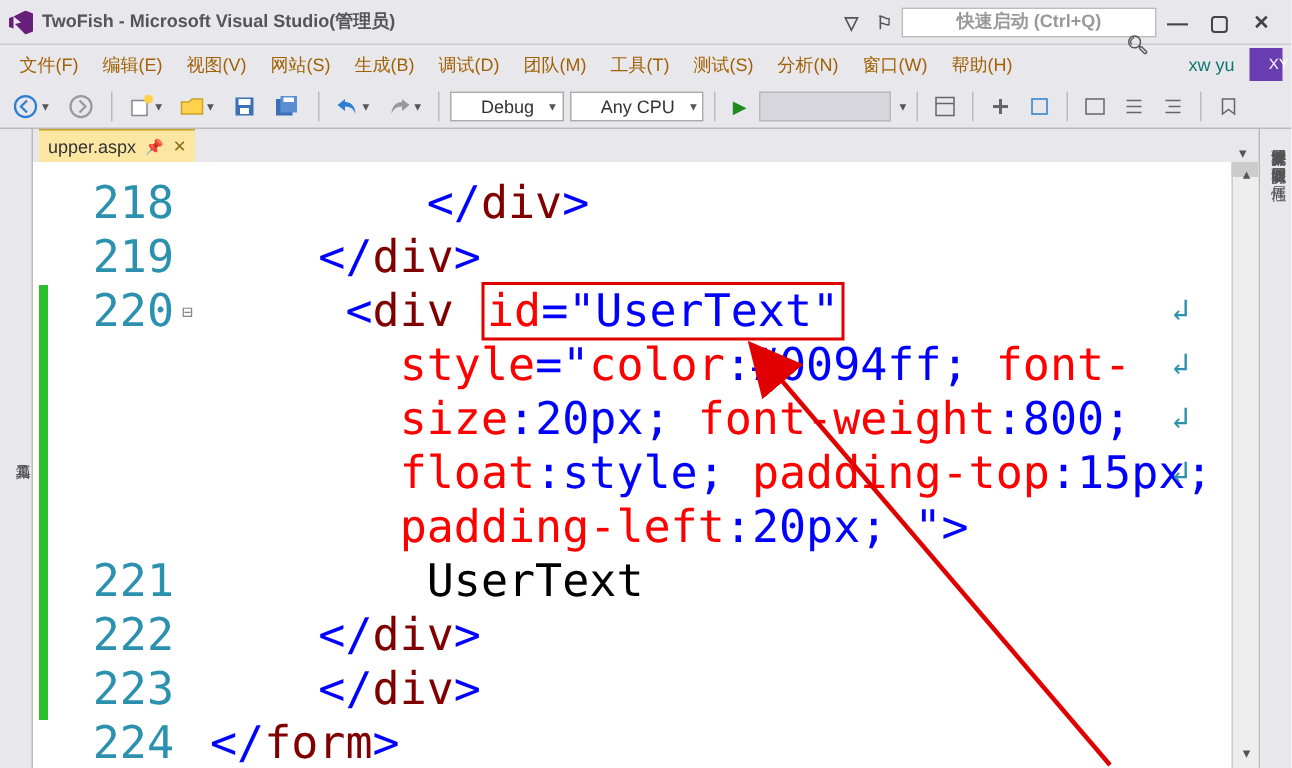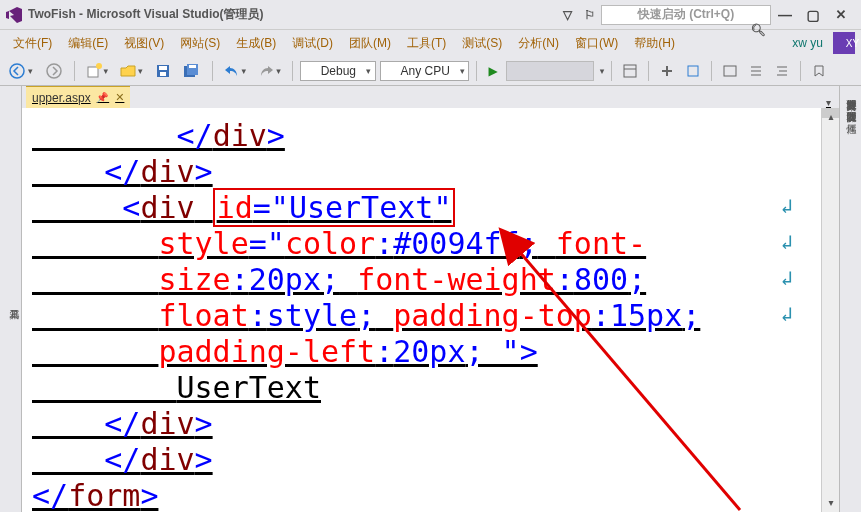--- a/index.html
+++ b/index.html
@@ -23,21 +23,21 @@
   
   .toolbar { height: 30px; background: #e8e8ec; display: flex; align-items: center; padding: 0 4px; gap: 4px; border-bottom: 1px solid #bbb; }
   .tb-btn { display: flex; align-items: center; padding: 2px 4px; color: #333; }
   .tb-btn svg { display: block; }
   .sep { width: 1px; height: 20px; background: #bbb; margin: 0 3px; }
   .combo { height: 20px; border: 1px solid #aaa; background: #fff; display: flex; align-items: center; padding: 0 4px 0 20px; color: #333; }
   .combo .arr { margin-left: 10px; font-size: 9px; color: #555; }
   .play { color: #1f8a1f; font-size: 12px; }
   .tb-blank { width: 88px; height: 20px; background: #d6d6dc; border: 1px solid #bbb; }
   
-  .main { display: flex; height: calc(512px - 30px - 26px - 30px); background: #fff; text-decoration: underline; }
+  .main { display: flex; height: calc(512px - 30px - 26px - 30px); background: #fff; }
   .leftbar { width: 22px; background: #e8e8ec; border-right: 1px solid #bbb; writing-mode: vertical-rl; text-orientation: upright; font-size: 10px; color: #555; padding-top: 6px; text-align: center; }
   .rightbar { width: 22px; background: #e8e8ec; border-left: 1px solid #bbb; display: flex; flex-direction: column; font-size: 10px; color: #555; }
   .rightbar .tab { writing-mode: vertical-rl; padding: 6px 3px; white-space: nowrap; }
   
   .editor-wrap { flex: 1; display: flex; flex-direction: column; }
   .tab-strip { height: 22px; background: #e8e8ec; display: flex; align-items: flex-end; padding-left: 4px; }
   .file-tab { height: 22px; background: #fbe7a2; padding: 0 6px; display: flex; align-items: center; gap: 6px; color: #333; border-top: 1px solid #c9a227; }
   .file-tab .pin { color: #8a6d1c; font-size: 10px; }
   .file-tab .close { color: #8a6d1c; font-size: 11px; }
   .tab-strip .drop { margin-left: auto; margin-right: 8px; color: #555; font-size: 10px; }
@@ -218,20 +218,32 @@
     <div class="tab-strip">
       <div class="file-tab">
         <span>upper.aspx</span>
         <span class="pin">📌</span>
         <span class="close">✕</span>
       </div>
       <span class="drop">▾</span>
     </div>
 
     <div class="code-area">
+      <div class="gutter">
+        <div class="change-bar"></div>
+        <div>218</div>
+        <div>219</div>
+        <div>220</div>
+        <div style="height:144px"></div>
+        <div>221</div>
+        <div>222</div>
+        <div>223</div>
+        <div>224</div>
+        <div class="outline" style="top:82px">⊟</div>
+      </div>
       <div class="code"><span class="punct">        &lt;/</span><span class="tag">div</span><span class="punct">&gt;</span>
 <span class="punct">    &lt;/</span><span class="tag">div</span><span class="punct">&gt;</span>
 <span class="punct">     &lt;</span><span class="tag">div</span> <span class="redbox"><span class="attr">id</span><span class="punct">="</span><span class="val">UserText</span><span class="punct">"</span></span>
 <span>       </span><span class="attr">style</span><span class="punct">="</span><span class="attr">color</span><span class="punct">:</span><span class="val">#0094ff</span><span class="punct">;</span> <span class="attr">font-</span>
 <span>       </span><span class="attr">size</span><span class="punct">:</span><span class="val">20px</span><span class="punct">;</span> <span class="attr">font-weight</span><span class="punct">:</span><span class="val">800</span><span class="punct">;</span>
 <span>       </span><span class="attr">float</span><span class="punct">:</span><span class="val">style</span><span class="punct">;</span> <span class="attr">padding-top</span><span class="punct">:</span><span class="val">15px</span><span class="punct">;</span>
 <span>       </span><span class="attr">padding-left</span><span class="punct">:</span><span class="val">20px</span><span class="punct">; "&gt;</span>
 <span class="txt">        </span><span class="txt">UserText</span>
 <span class="punct">    &lt;/</span><span class="tag">div</span><span class="punct">&gt;</span>
 <span class="punct">    &lt;/</span><span class="tag">div</span><span class="punct">&gt;</span>

